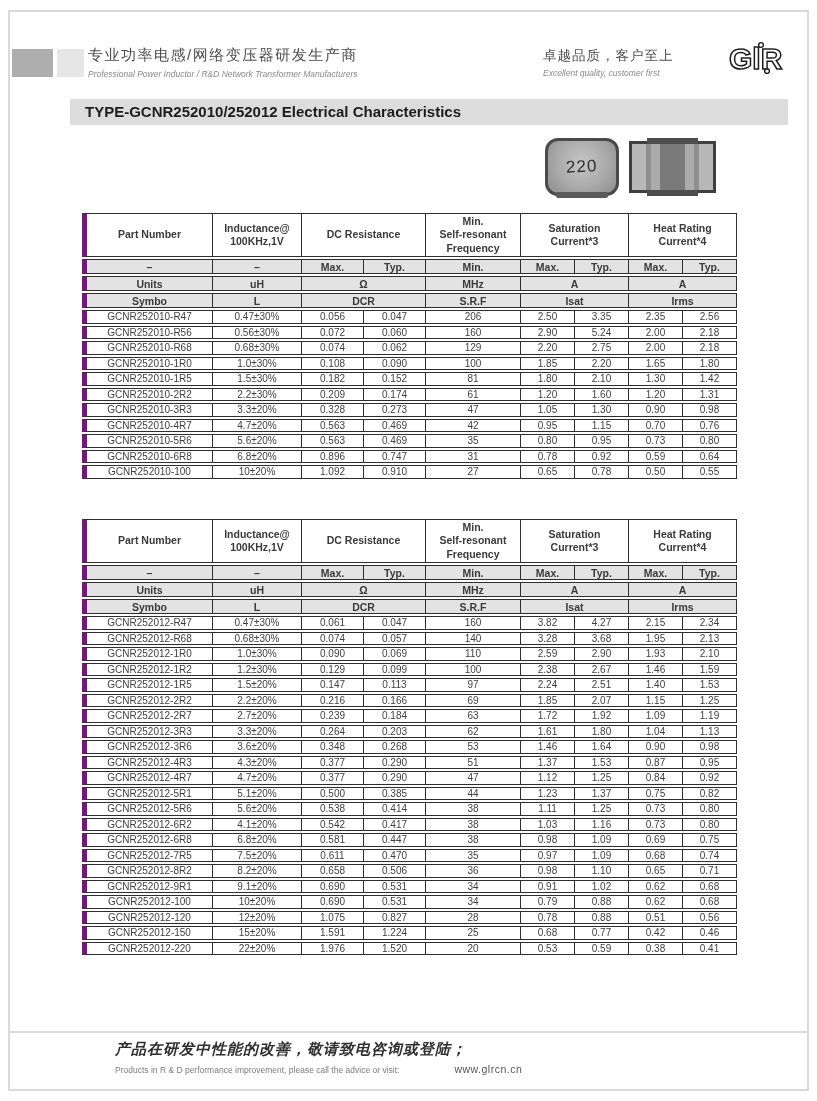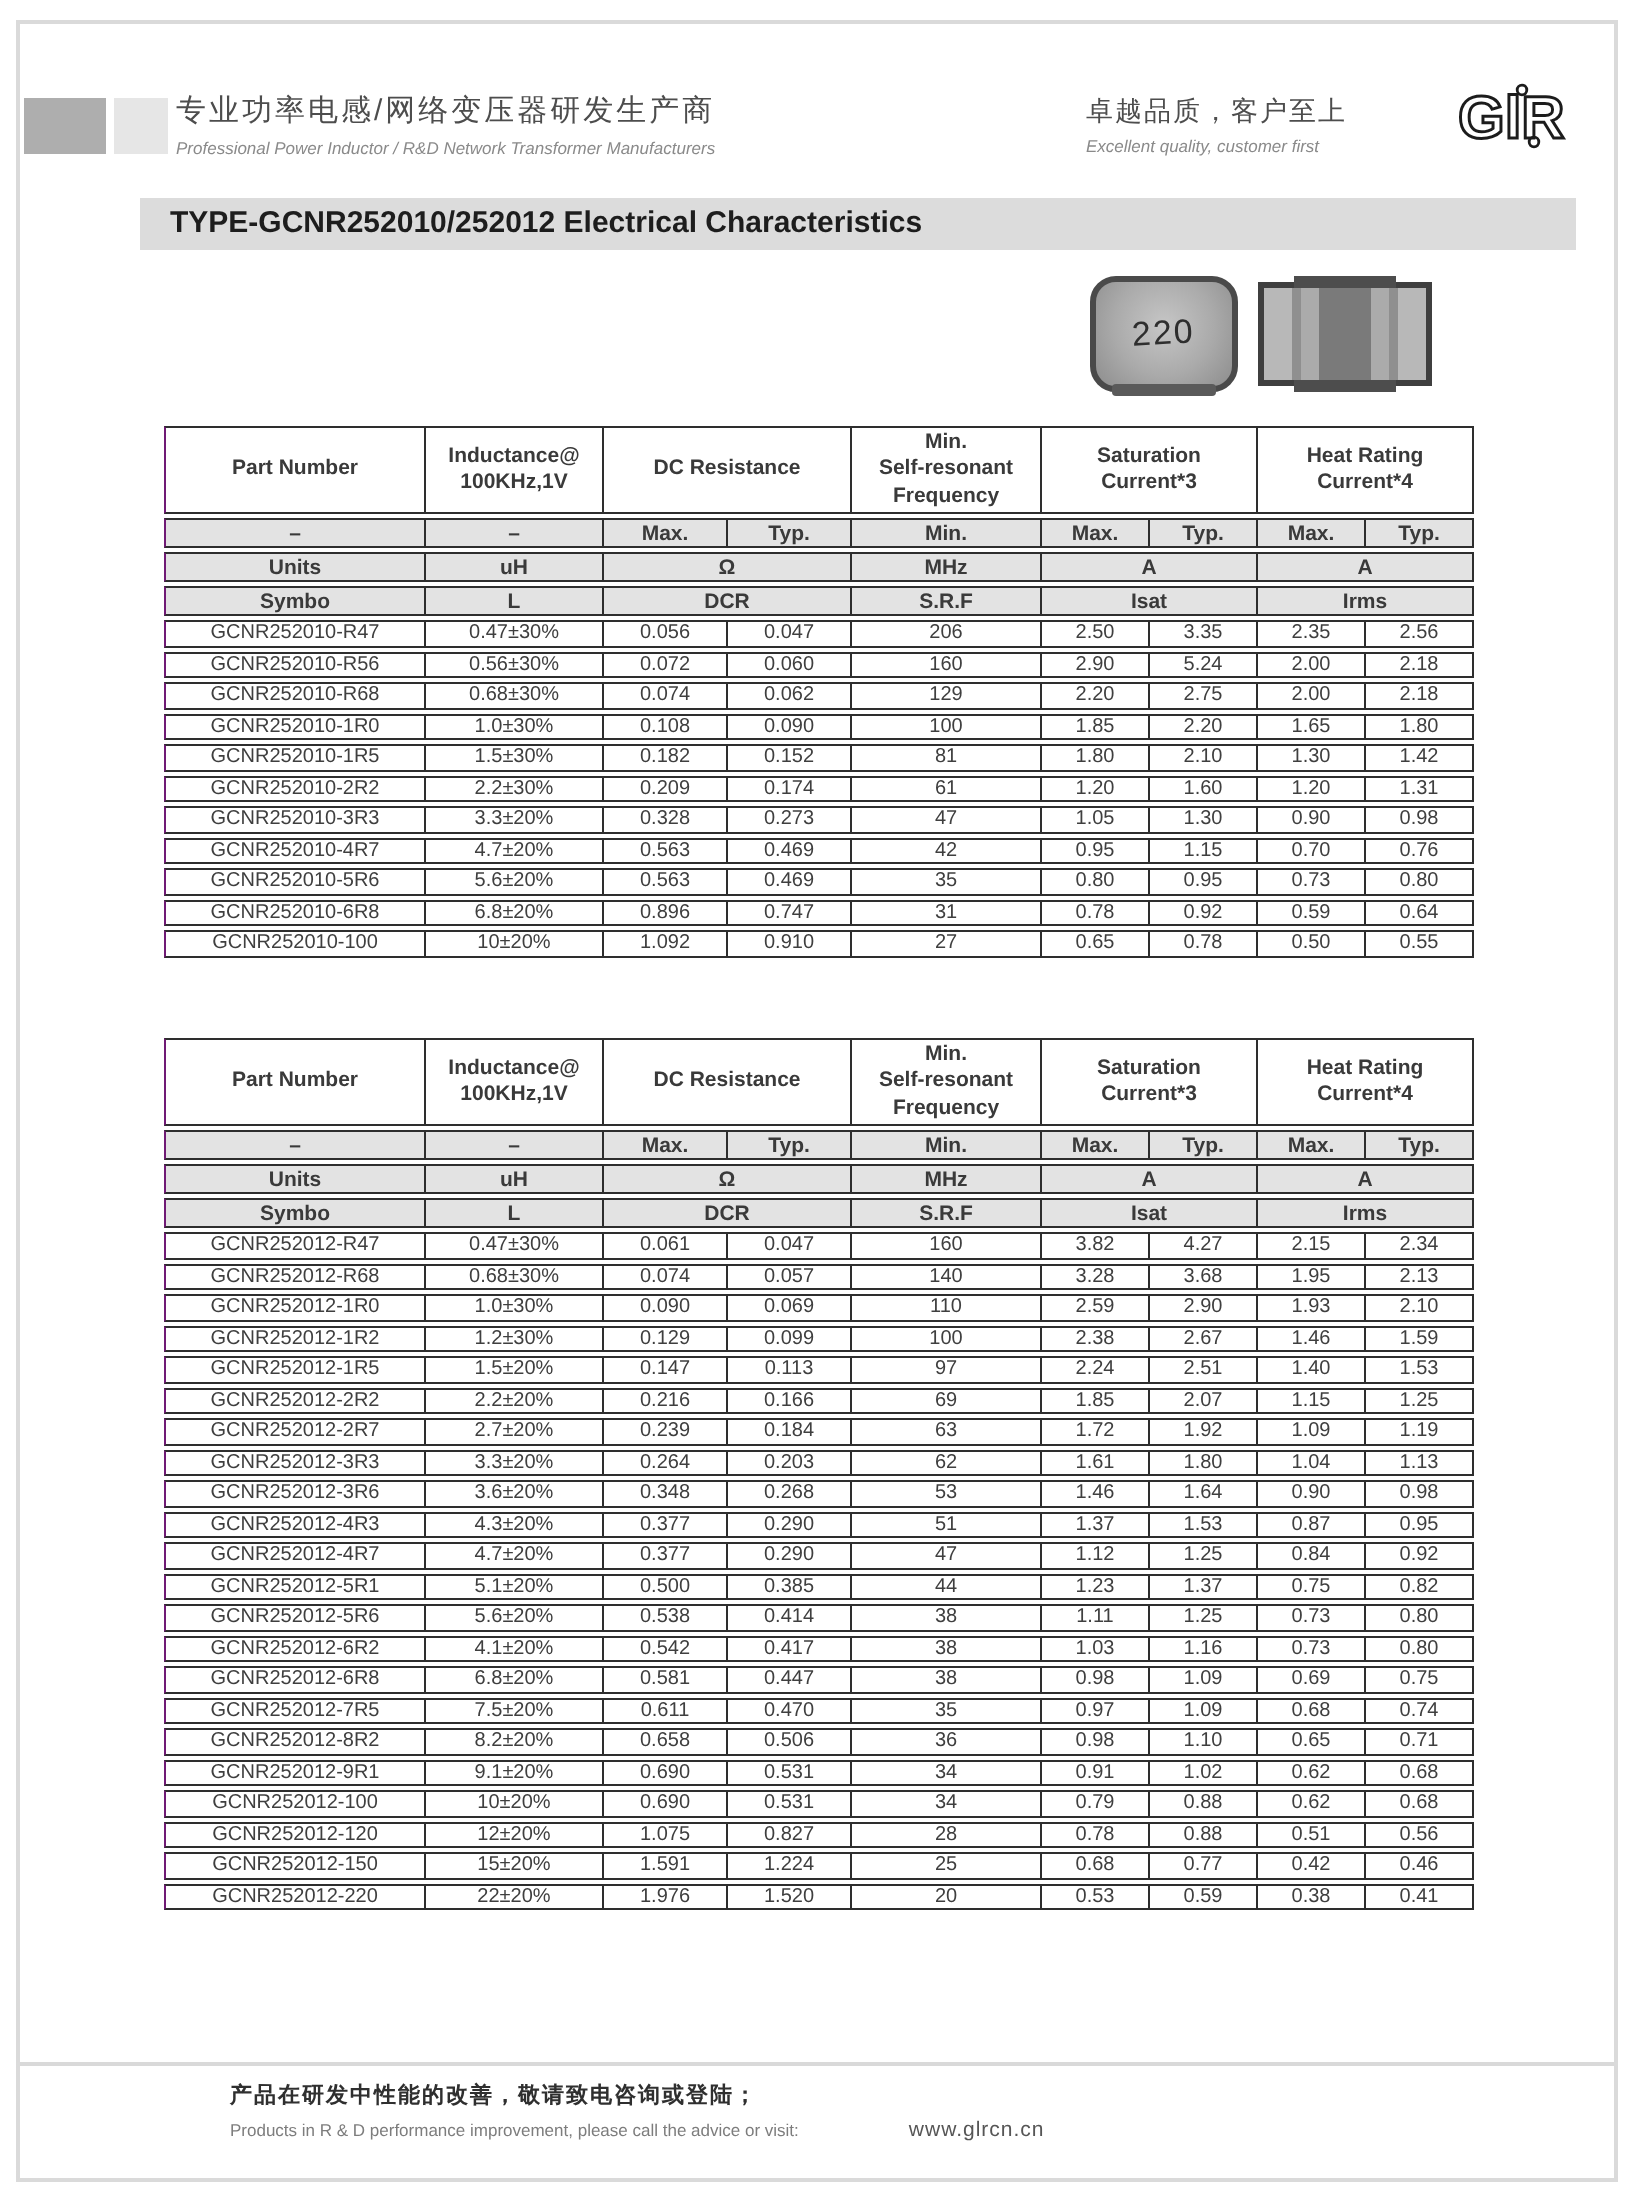--- a/index.html
+++ b/index.html
@@ -45,29 +45,29 @@
   .ind-side::after{content:"";position:absolute;left:18%;right:18%;bottom:-6px;height:6px;background:#4d4d4d;}
 
   
   .tbl{position:absolute;left:82px;border-collapse:separate;border-spacing:0 2px;table-layout:fixed;background:#fff;}
   .tbl-1{top:211px;}
   .tbl-2{top:517px;}
   .tbl th,.tbl td{
     border-top:1px solid #2e2e2e;border-bottom:1px solid #2e2e2e;border-right:1px solid #2e2e2e;
     text-align:center;vertical-align:middle;padding:0 2px;overflow:hidden;
   }
-  .tbl th:first-child,.tbl td:first-child{border-left:1px solid #701a75;}
+  .tbl th:first-child,.tbl td:first-child{border-left:5px solid #701a75;}
   .tbl th.group{height:44px;font-size:10.5px;font-weight:bold;background:#ffffff;white-space:pre-line;line-height:1.25;color:#3a3a3a;}
   .tbl th.sub{height:15px;font-size:10.5px;font-weight:bold;background:#e3e3e3;color:#3a3a3a;}
   .tbl td{height:13.5px;font-size:10px;color:#3f3f3f;background:#ffffff;}
 
   
   .footer-divider{position:absolute;left:10px;top:1031px;width:797px;height:2px;background:#d9d9d9;}
   .footer{position:absolute;left:115px;top:1040px;}
-  .footer-cn{font-size:11px;font-weight:bold;color:#2f2f2f;letter-spacing:1px;}
+  .footer-cn{font-size:15px;font-weight:bold;color:#2f2f2f;letter-spacing:1px;font-style:italic;}
   .footer-en-row{display:flex;align-items:baseline;margin-top:4px;}
   .footer-en{font-size:8.5px;color:#7d7d7d;}
   .website{font-size:10.5px;color:#565656;margin-left:55px;letter-spacing:0.5px;}
 </style>
 </head>
 <body>
 
 <div class="frame"></div>
 
 <div class="sq-dark"></div>

